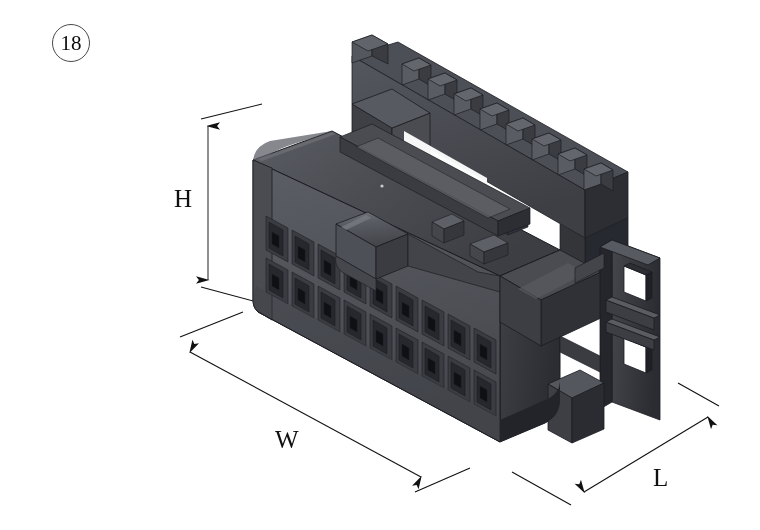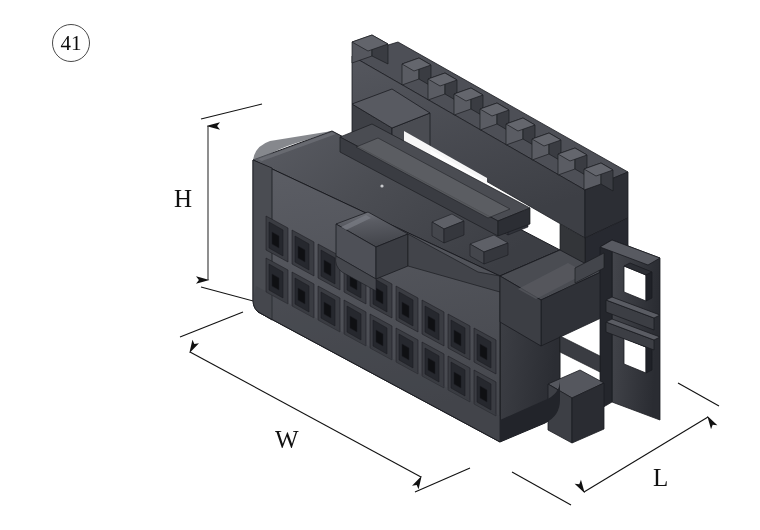--- a/index.html
+++ b/index.html
@@ -390,21 +390,21 @@
       <path d="M500 420 L545 400 Q560 394 560 380 L560 400 Q560 416 545 423 L500 442 Z" fill="#22242a" stroke="none"></path>
 
       <circle cx="382" cy="186" r="1.6" fill="#c9cacd"></circle>
 
       <path d="M258 159 L332 132 L336 134 L262 161 Z" fill="#74767d" opacity="0.6" stroke="none"></path>
 
       <path d="M258 312 L500 442" fill="none" stroke="#1b1c21" stroke-width="0.9"></path>
     </g>
   </svg>
 
-  <div class="callout-badge">41</div>
+  <div class="callout-badge">18</div>
 
   <div class="dim-label" id="label-H">H</div>
 
   <div class="dim-label" id="label-W">W</div>
 
   <div class="dim-label" id="label-L">L</div>
 
 </div>
 
 </body></html>

